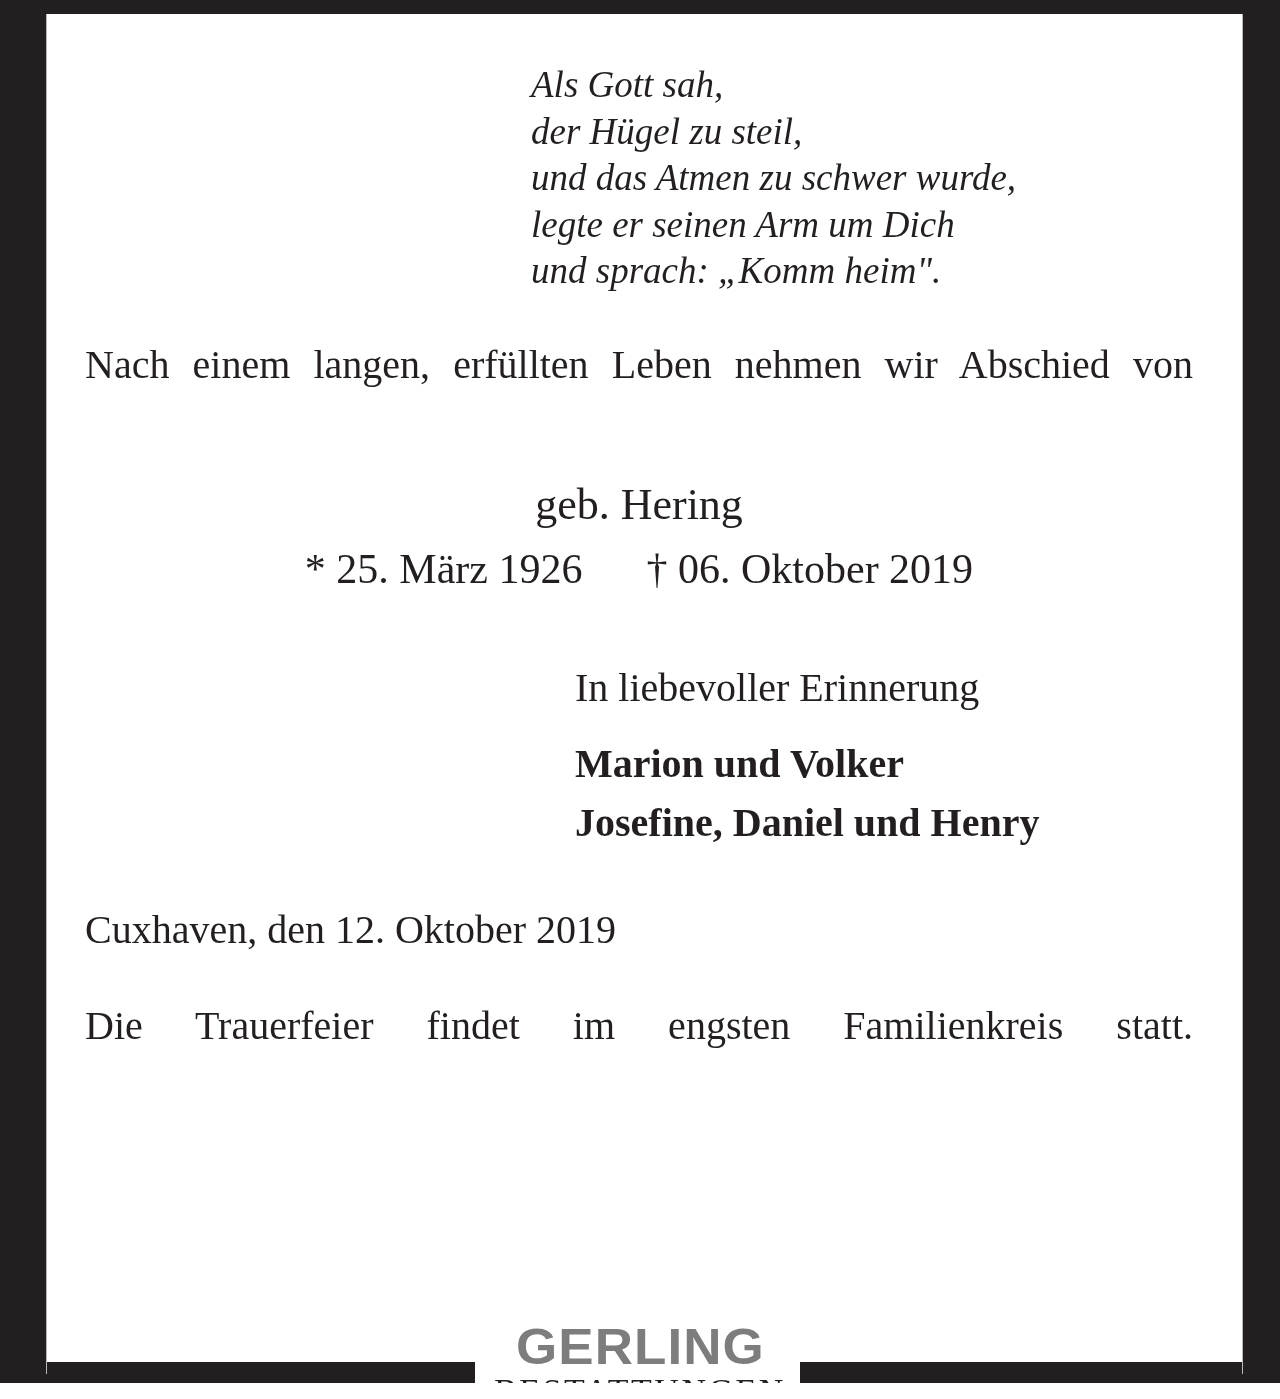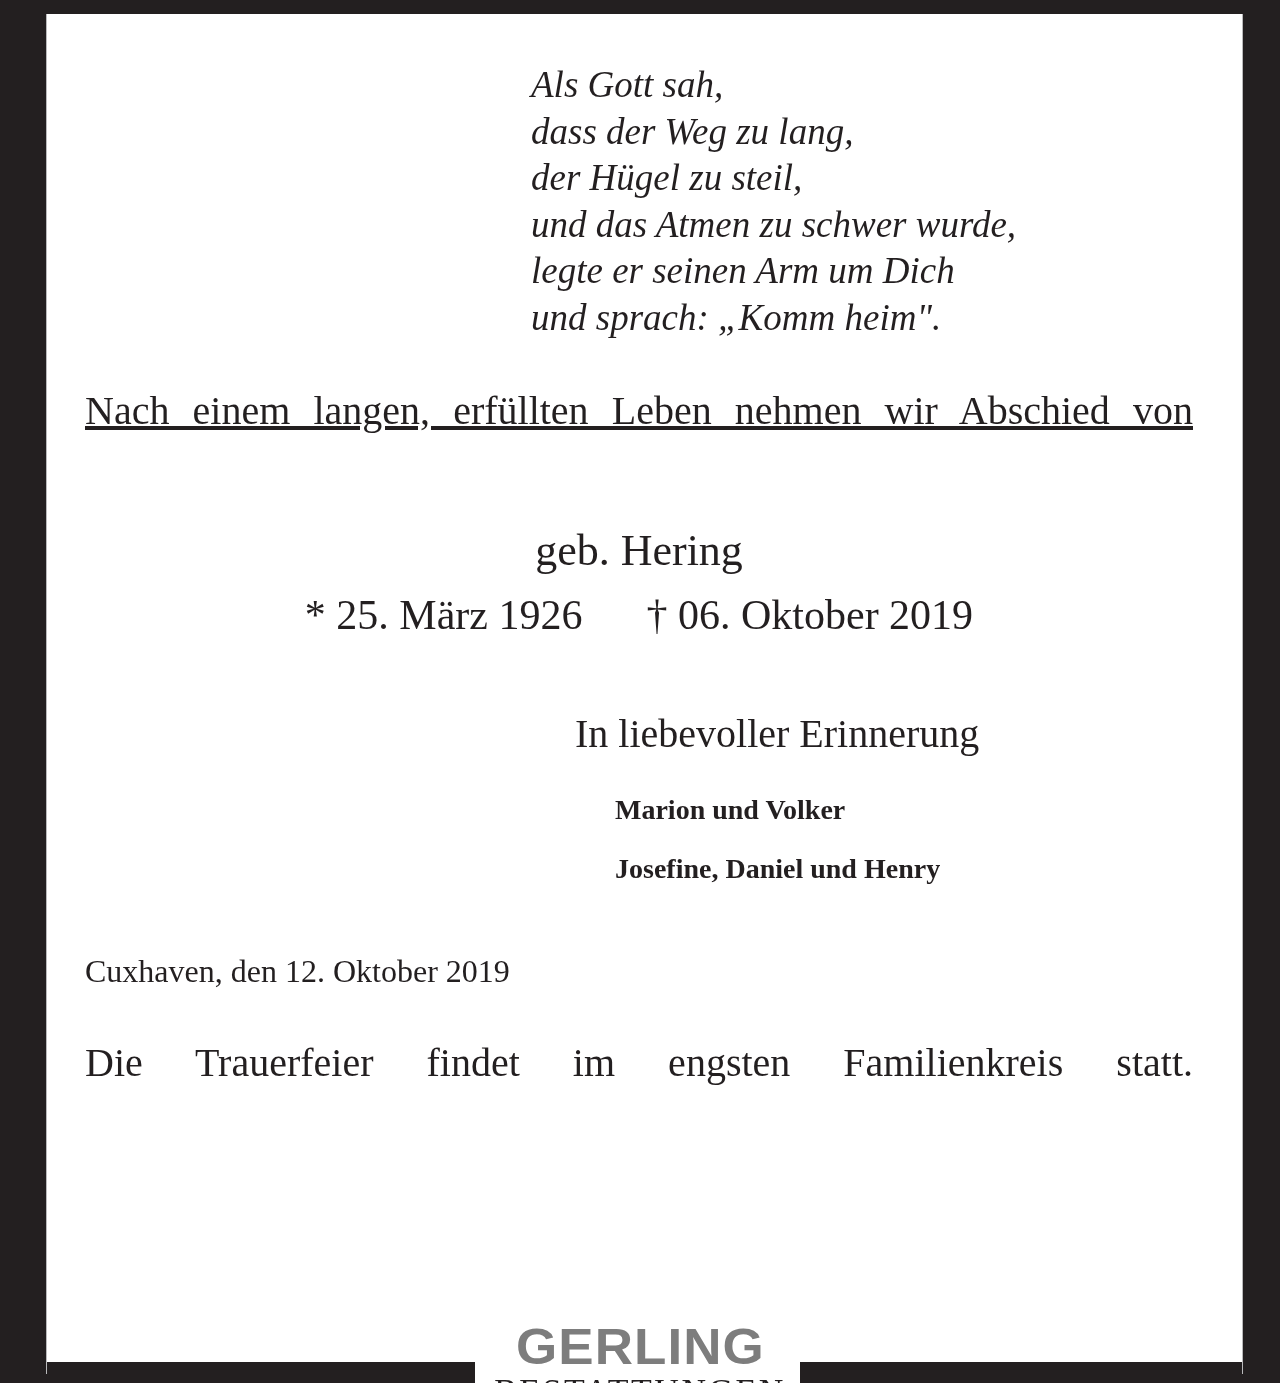--- a/index.html
+++ b/index.html
@@ -78,21 +78,20 @@
   }
   .poem-line { display: block; }
 
   
   .lead {
     margin-top: 46px;
     font-size: 40px;
     line-height: 48px;
     text-align: justify;
     text-justify: inter-word;
-    text-decoration: underline;
   }
   .lead::after {
     content: "";
     display: inline-block;
     width: 100%;
   }
 
   
   .name-block {
     margin-top: 40px;
@@ -121,31 +120,30 @@
   .remembrance {
     margin-top: 70px;
     margin-left: 490px;
   }
   .remembrance-title {
     font-size: 40px;
     line-height: 1.2;
   }
   .mourners {
     margin-top: 22px;
-    font-size: 28px;
+    font-size: 40px;
     font-weight: bold;
     line-height: 59px;
-    margin-left: 40px;
   }
   .mourner-line { display: block; white-space: nowrap; }
 
   
   .place-date {
     margin-top: 54px;
-    font-size: 32px;
+    font-size: 40px;
     line-height: 1.2;
   }
 
   
   .ceremony {
     margin-top: 48px;
     font-size: 40px;
     line-height: 48px;
     text-align: justify;
     text-justify: inter-word;
@@ -192,21 +190,20 @@
   <div class="frame-left"></div>
   <div class="frame-right"></div>
   <div class="frame-bottom-left"></div>
   <div class="frame-bottom-right"></div>
   <div class="inner-hairline"></div>
 
   <div class="content">
 
     <div class="poem">
       <span class="poem-line">Als Gott sah,</span>
-      <span class="poem-line">dass der Weg zu lang,</span>
       <span class="poem-line">der Hügel zu steil,</span>
       <span class="poem-line">und das Atmen zu schwer wurde,</span>
       <span class="poem-line">legte er seinen Arm um Dich</span>
       <span class="poem-line">und sprach: „Komm heim".</span>
     </div>
 
     <div class="lead">Nach einem langen, erfüllten Leben nehmen wir Abschied von</div>
 
     <div class="name-block">
       <div class="maiden-name">geb. Hering</div>

